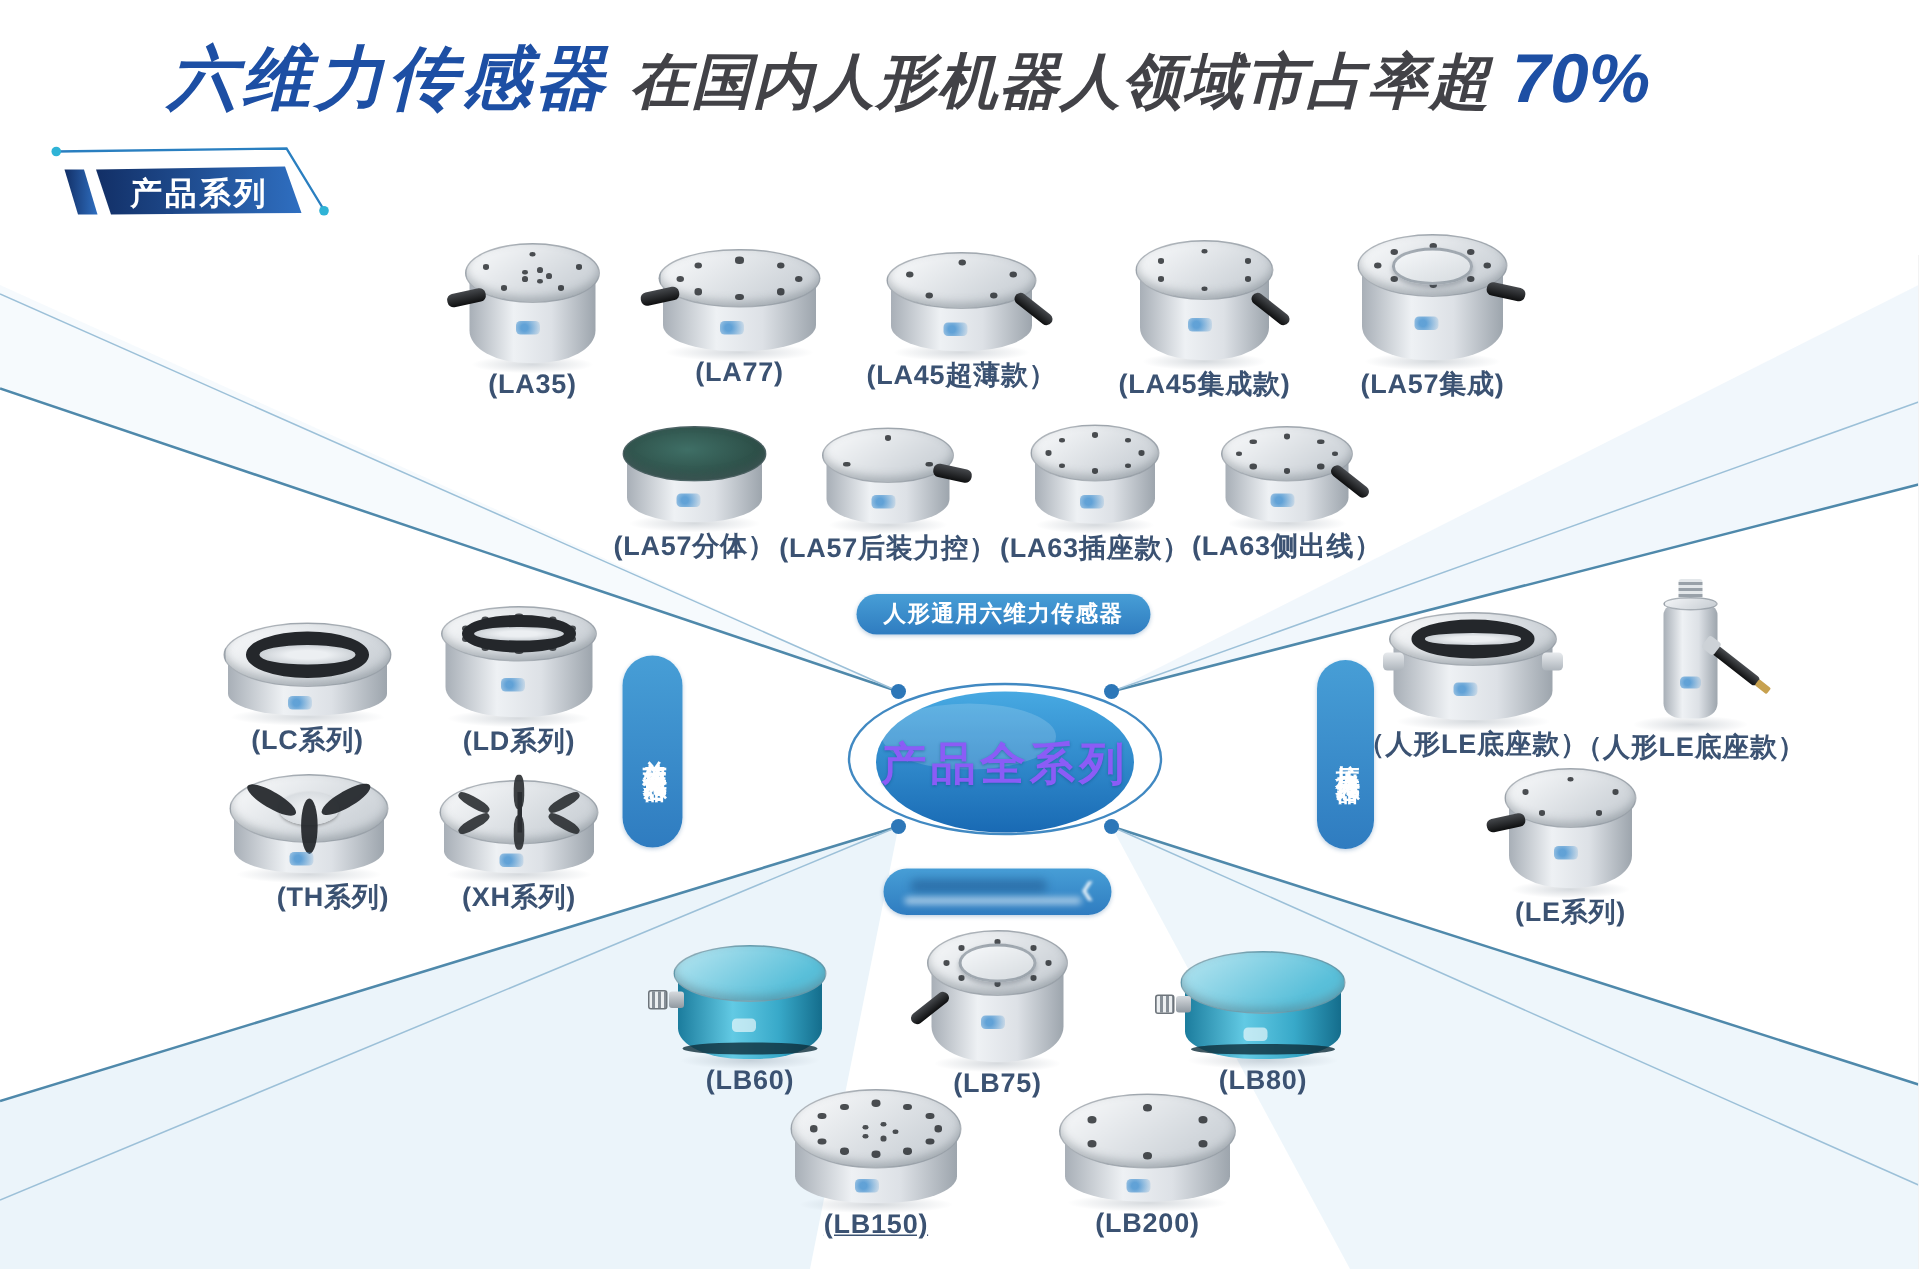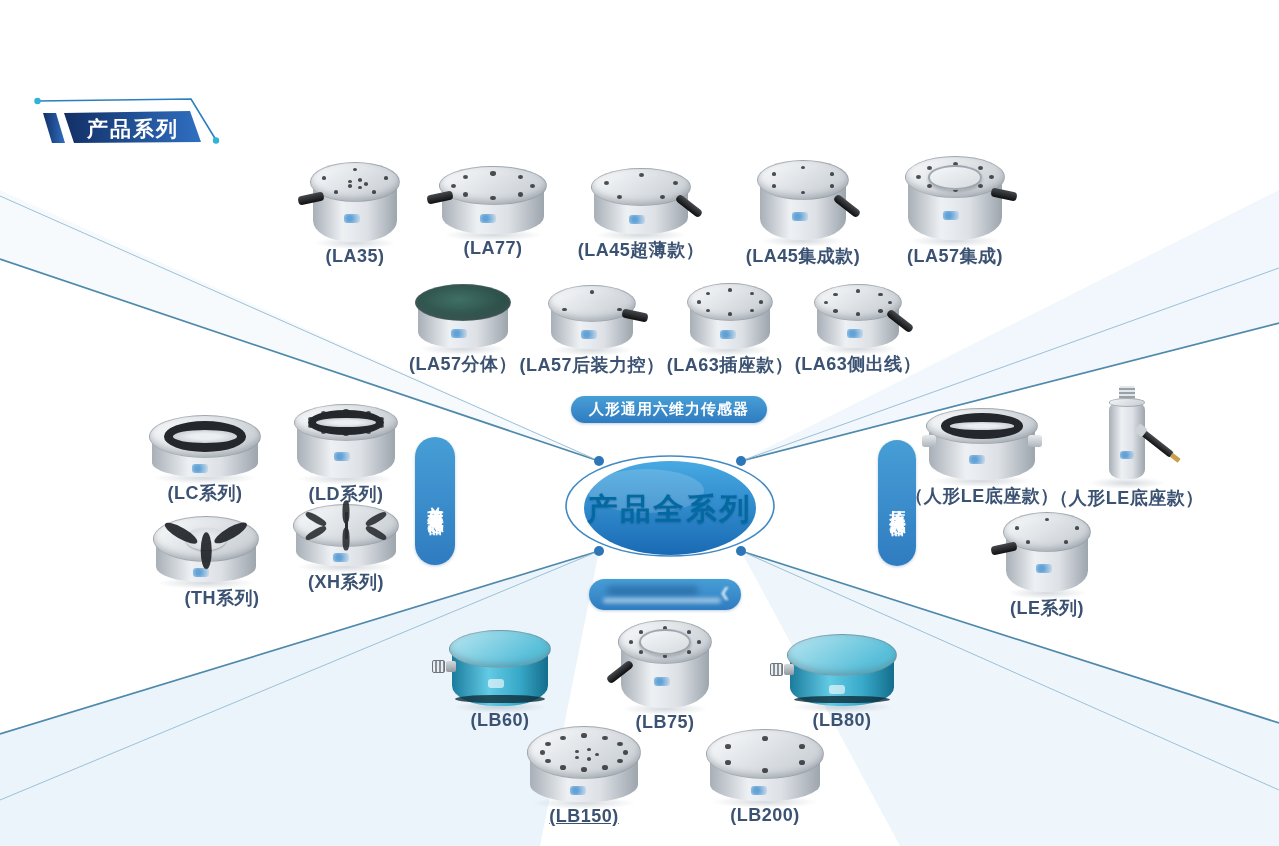--- a/index.html
+++ b/index.html
@@ -13,21 +13,21 @@
   
   .badge{position:absolute;left:34px;top:94px;width:210px;height:58px;}
   .badge svg{position:absolute;left:0;top:0;}
   .badge-label{position:absolute;left:34px;top:21px;width:130px;text-align:center;color:#fff;
                font-size:21px;font-weight:bold;letter-spacing:2px;}
   
   .wash{position:absolute;left:0;top:0;pointer-events:none;}
   
   #net{position:absolute;left:0;top:0;}
   
-  .center-label{position:absolute;left:578px;top:489px;width:184px;text-align:center;color:#0369a1;
+  .center-label{position:absolute;left:578px;top:489px;width:184px;text-align:center;color:#8b5cf6;
                 font-size:30px;font-weight:bold;letter-spacing:3px;text-shadow:0 1px 2px rgba(10,60,110,.4);}
   
   .pill{position:absolute;background:linear-gradient(180deg,#479ed6,#2f7cc0);color:#fff;font-weight:bold;
         display:flex;align-items:center;justify-content:center;box-shadow:0 1px 3px rgba(30,90,150,.3);}
   .pill-h{border-radius:14px;font-size:15px;letter-spacing:1px;}
   .pill-v{border-radius:20px;font-size:16px;letter-spacing:2px;}
   .pill-v .vtxt{writing-mode:vertical-rl;text-orientation:upright;}
   .pill-blur{border-radius:16px;overflow:hidden;}
   .smudge1{position:absolute;left:12%;top:22%;width:60%;height:9px;background:rgba(18,62,115,.38);filter:blur(3px);border-radius:4px;}
   .smudge2{position:absolute;left:9%;top:62%;width:78%;height:5px;background:rgba(255,255,255,.55);filter:blur(2px);border-radius:3px;}
@@ -43,20 +43,25 @@
 
 <div id="stage">
 
   <svg class="wash" width="1279" height="846" viewBox="0 0 1279 846">
     <polygon points="599,551 0,734 0,846 540,846" fill="rgba(203,227,243,0.38)"></polygon>
     <polygon points="741,551 1279,723 1279,846 900,846" fill="rgba(203,227,243,0.32)"></polygon>
     <polygon points="741,461 1279,323 1279,190" fill="rgba(208,230,244,0.30)"></polygon>
     <polygon points="599,461 0,259 0,190" fill="rgba(214,233,245,0.22)"></polygon>
   </svg>
 
+  <div class="title">
+    <span class="t-brand">六维力传感器</span>
+    <span class="t-claim">在国内人形机器人领域市占率超</span>
+    <span class="t-pct">70%</span>
+  </div>
 
   <div class="badge">
     <svg width="210" height="58" viewBox="0 0 210 58">
       <defs>
         <linearGradient id="bg1" x1="0" y1="0" x2="1" y2="0">
           <stop offset="0" stop-color="#122f66"></stop>
             <stop offset="1" stop-color="#2f6fc1"></stop>
         </linearGradient>
       </defs>
       <path d="M3,7 L157,5 L182,46" fill="none" stroke="#2a7fc0" stroke-width="1.6"></path>
@@ -306,21 +311,21 @@
           <div style="position: absolute; left: 0px; top: 0px; width: 100%; height: 46.2px; border-radius: 50%; box-sizing: border-box; border: 1px solid rgba(105, 115, 125, 0.5); box-shadow: rgba(90, 100, 110, 0.35) 0px -3px 6px inset; background: linear-gradient(145deg, rgb(251, 252, 253) 0%, rgb(210, 215, 220) 70%, rgb(195, 201, 207) 100%);">
             <div style="position: absolute; left: 31%; top: 26%; width: 38%; height: 48%; border-radius: 50%; background: radial-gradient(rgb(241, 243, 245), rgb(207, 212, 217)); box-shadow: rgba(0, 0, 0, 0.3) 0px 1px 2px;"></div>
             <div style="position: absolute; left: 25.7513%; top: 36%; width: 36%; height: 26%; border-radius: 50%; background: rgb(33, 36, 40); transform: translate(-50%, -50%) rotate(210deg); opacity: 0.92;"></div>
             <div style="position: absolute; left: 74.2487%; top: 36%; width: 36%; height: 26%; border-radius: 50%; background: rgb(33, 36, 40); transform: translate(-50%, -50%) rotate(330deg); opacity: 0.92;"></div>
             <div style="position: absolute; left: 50%; top: 78%; width: 36%; height: 26%; border-radius: 50%; background: rgb(33, 36, 40); transform: translate(-50%, -50%) rotate(90deg); opacity: 0.92;"></div>
           </div>
           <div style="position: absolute; left: 38%; top: 52.14px; width: 16px; height: 9px; border-radius: 3px; background: radial-gradient(circle at 35% 50%, rgb(63, 143, 208) 20%, rgba(63, 143, 208, 0.12)); opacity: 0.8;"></div>
         </div>
         <div class="p-label" style="top: 70px; margin-left: 16px;">(TH系列)</div>
       </div>
-      <div class="product" style="left: 293px; top: 504px; width: 106px;">
+      <div class="product" style="left: 293px; top: 520px; width: 106px;">
         <div class="art" style="width: 106px; height: 62px;">
           <div style="position: absolute; left: 4%; right: 4%; bottom: -7px; height: 12px; border-radius: 50%; background: radial-gradient(rgba(50, 70, 90, 0.2), rgba(50, 70, 90, 0) 70%);"></div>
           <div style="position: absolute; inset: 21.7px 3% 0px; border-radius: 0px 0px 46% 46% / 0px 0px 36% 36%; background: linear-gradient(90deg, rgb(168, 175, 183) 0%, rgb(238, 241, 244) 35%, rgb(221, 225, 230) 65%, rgb(157, 165, 173) 100%);"></div>
           <div style="position: absolute; left: 0px; top: 0px; width: 100%; height: 43.4px; border-radius: 50%; box-sizing: border-box; border: 1px solid rgba(105, 115, 125, 0.5); box-shadow: rgba(90, 100, 110, 0.35) 0px -3px 6px inset; background: linear-gradient(145deg, rgb(251, 252, 253) 0%, rgb(210, 215, 220) 70%, rgb(195, 201, 207) 100%);">
             <div style="position: absolute; left: 78.5788%; top: 66.5%; width: 22%; height: 17%; border-radius: 40%; background: rgb(42, 45, 49); transform: translate(-50%, -50%) rotate(30deg); opacity: 0.9;"></div>
             <div style="position: absolute; left: 50%; top: 83%; width: 22%; height: 17%; border-radius: 40%; background: rgb(42, 45, 49); transform: translate(-50%, -50%) rotate(90deg); opacity: 0.9;"></div>
             <div style="position: absolute; left: 21.4212%; top: 66.5%; width: 22%; height: 17%; border-radius: 40%; background: rgb(42, 45, 49); transform: translate(-50%, -50%) rotate(150deg); opacity: 0.9;"></div>
             <div style="position: absolute; left: 21.4212%; top: 33.5%; width: 22%; height: 17%; border-radius: 40%; background: rgb(42, 45, 49); transform: translate(-50%, -50%) rotate(210deg); opacity: 0.9;"></div>
             <div style="position: absolute; left: 50%; top: 17%; width: 22%; height: 17%; border-radius: 40%; background: rgb(42, 45, 49); transform: translate(-50%, -50%) rotate(270deg); opacity: 0.9;"></div>
             <div style="position: absolute; left: 78.5788%; top: 33.5%; width: 22%; height: 17%; border-radius: 40%; background: rgb(42, 45, 49); transform: translate(-50%, -50%) rotate(330deg); opacity: 0.9;"></div>

